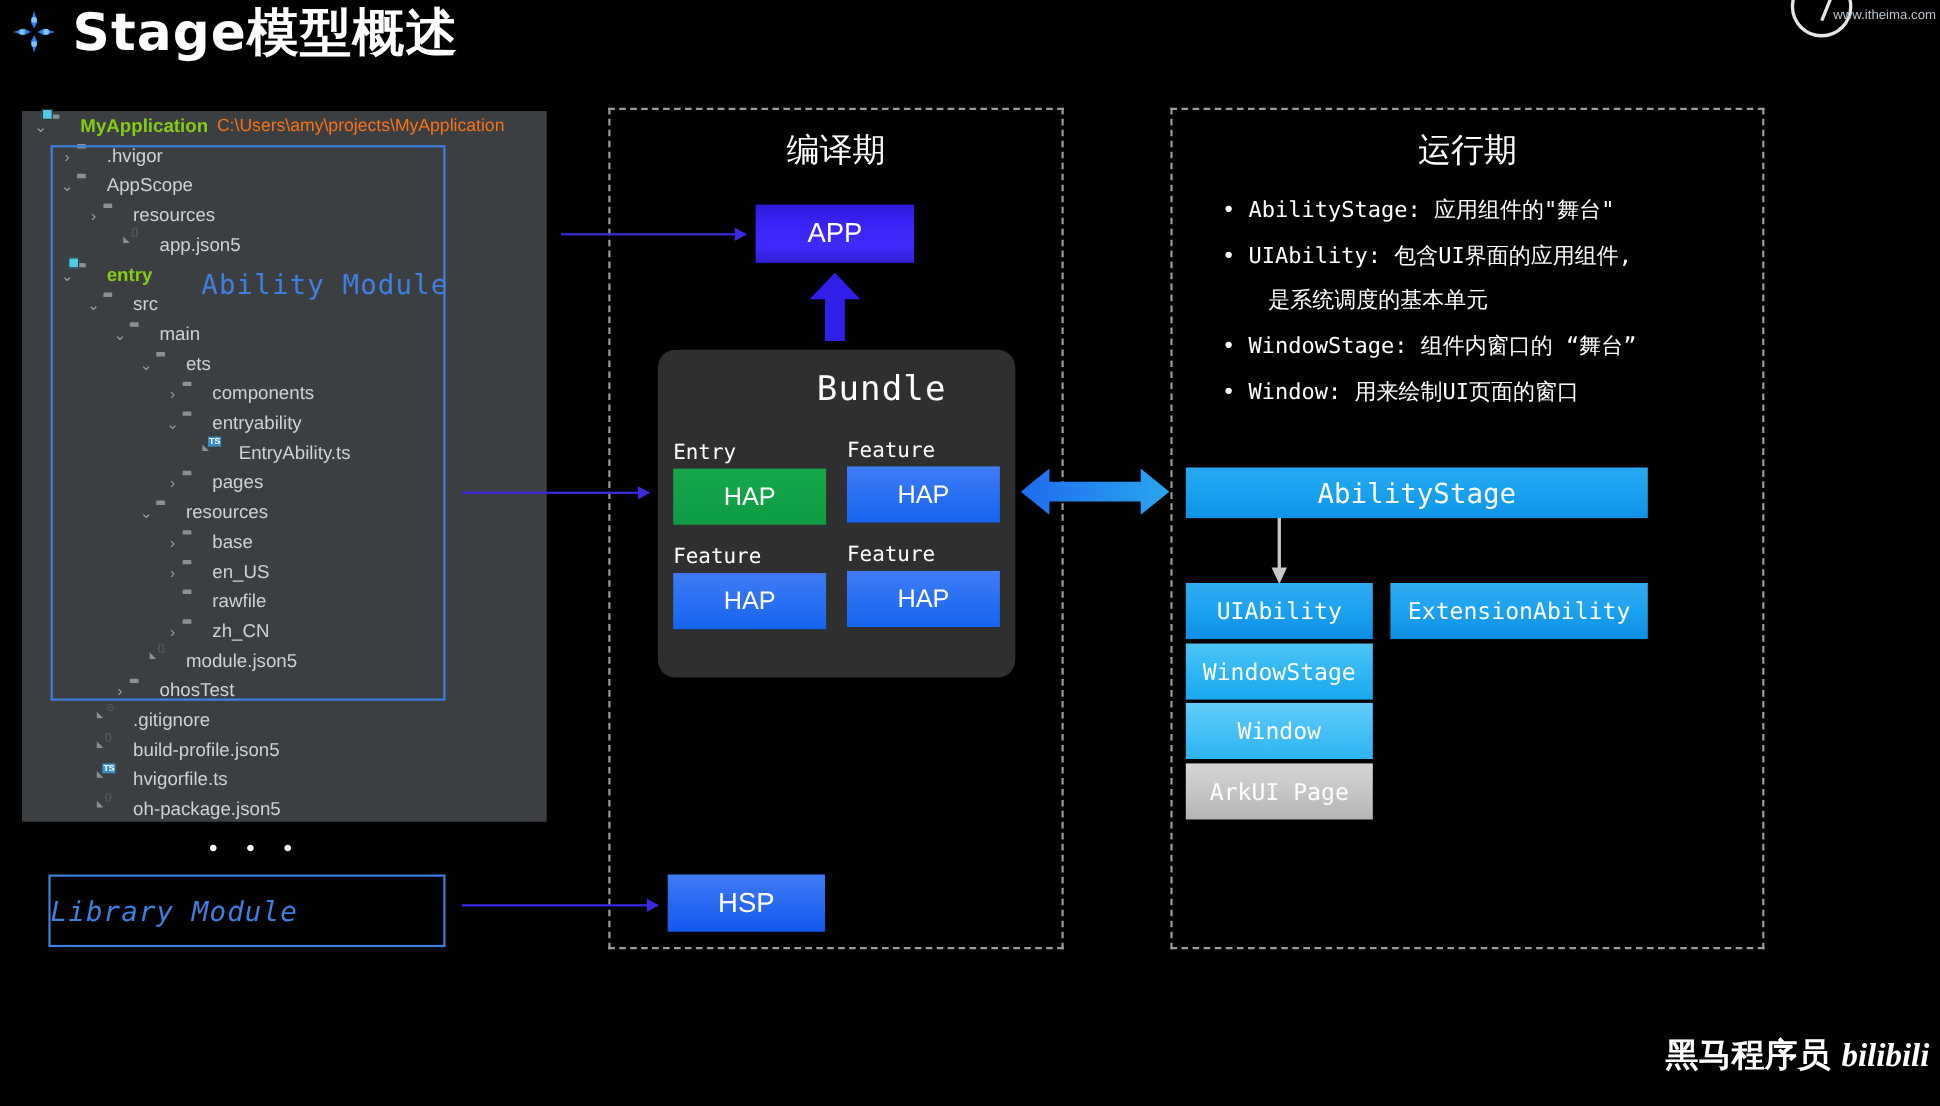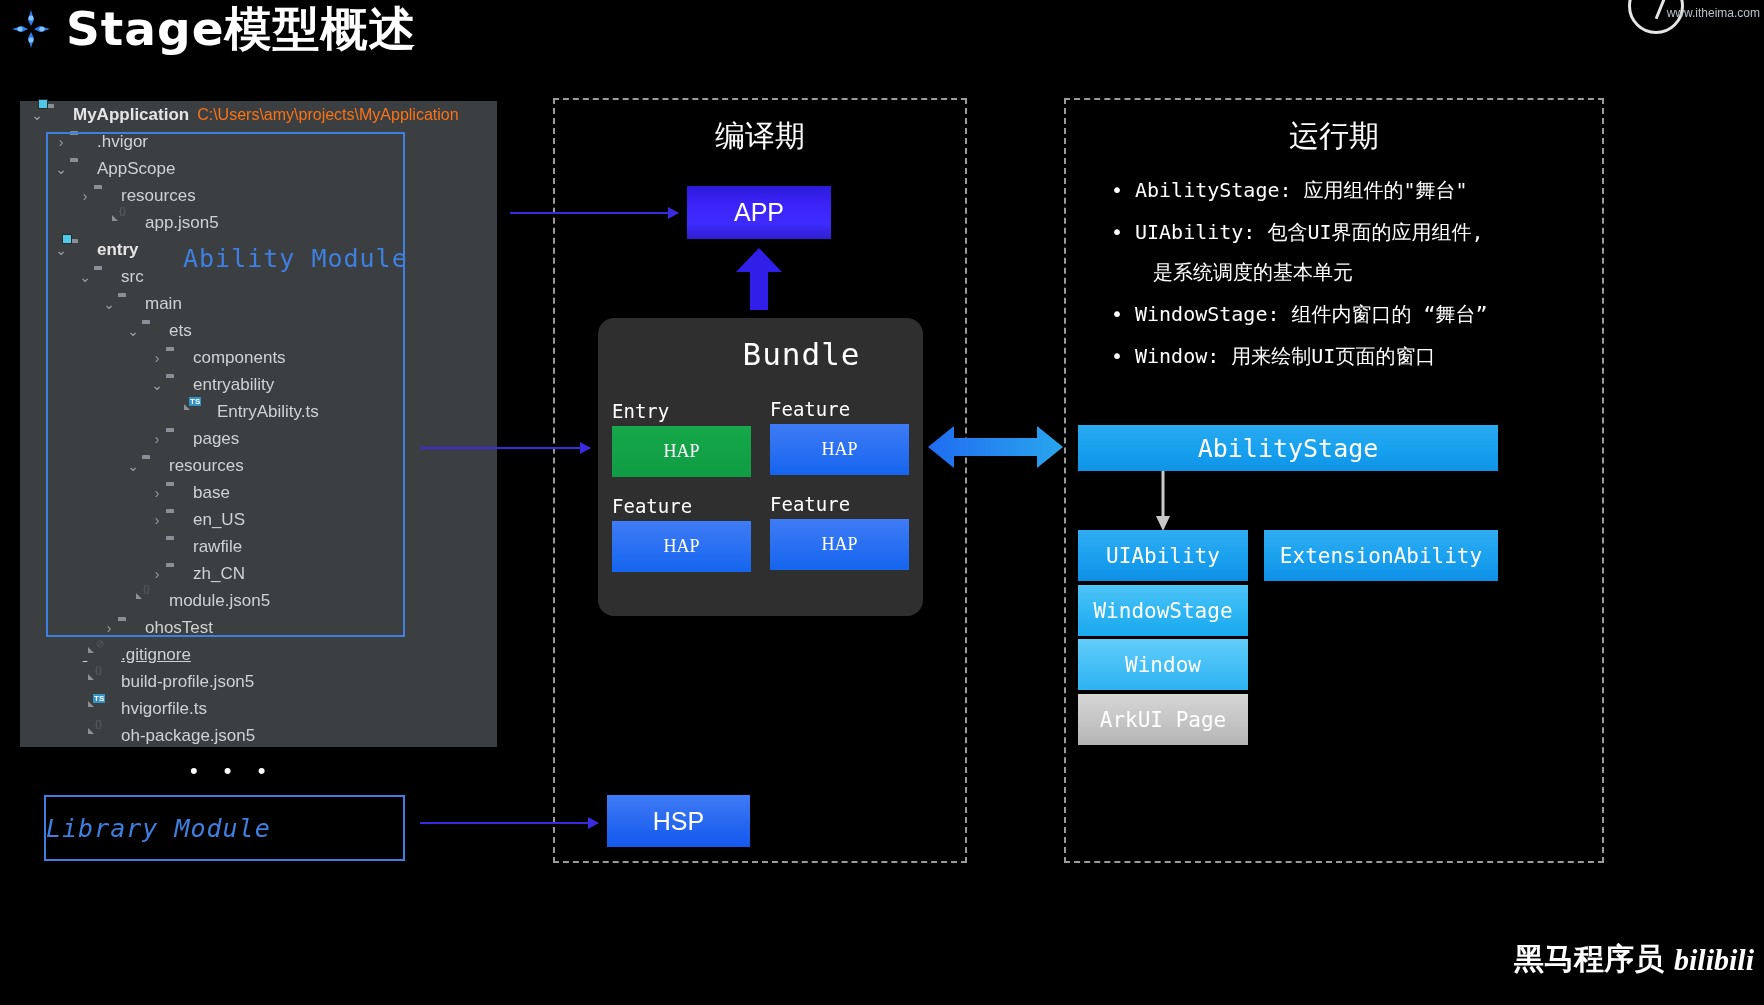--- a/index.html
+++ b/index.html
@@ -72,21 +72,21 @@
     background:#3592c4; color:#fff; padding:0 1px; line-height:9px; font-weight:bold;
   }
   .fileic.json:after {
     content:"{}"; position:absolute; left:1px; bottom:-1px; font-size:9px;
     color:#55595c; line-height:9px; font-weight:bold;
   }
   .fileic.git:after {
     content:"⊘"; position:absolute; left:2px; bottom:-2px; font-size:10px;
     color:#55595c; line-height:10px;
   }
-  .lbl-bold { font-weight: bold; color:#e5e5e5; }
+  .lbl-bold { font-weight: bold; color:#84cc16; }
   .lbl-path { color: #f97316; font-size: 16px; margin-left: 8px; }
 
   .tree-highlight {
     position:absolute; left: 46px; top: 132px; width: 359px; height: 505px;
     border: 2px solid #3f7fe0; pointer-events:none;
   }
   .ability-module-label {
     position:absolute; left:183px; top:244px;
     color:#3f7fe0; font-size: 25px; letter-spacing: 1px;
     font-family: "DejaVu Sans Mono", "Liberation Mono", monospace;
@@ -151,21 +151,21 @@
     font-family:"DejaVu Sans Mono","Liberation Mono",monospace;
     margin-left:41px;
   }
   .hap-cell { position:absolute; width:139px; }
   .hap-cell .cap {
     color:#ffffff; font-size:19px; margin-bottom:4px; display:block;
     font-family:"DejaVu Sans Mono","Liberation Mono",monospace;
   }
   .hap-box {
     height:51px; display:flex; align-items:center; justify-content:center;
-    font-size:18px; color:#ffffff; font-family:Liberation Serif, serif;
+    font-size:23px; color:#ffffff; font-family:Liberation Sans, sans-serif;
   }
   .hap-green { background: linear-gradient(180deg,#17a84b 0%, #0f9c43 100%); }
   .hap-blue  { background: linear-gradient(180deg,#3f7bf5 0%, #1565ef 100%); }
 
   
   .dbl-arrow { position:absolute; left:928px; top:424px; width:135px; height:46px; }
 
   
   .hsp-box {
     position:absolute; left:607px; top:795px; width:143px; height:52px;
@@ -356,21 +356,21 @@
         <div class="tree-row" style="padding-left: 104px;">
           <span class="chev blank">·</span>
           <span class="ficon"><span class="fileic json"></span></span>
           <span class="">module.json5</span>
         </div>
         <div class="tree-row" style="padding-left: 80px;">
           <span class="chev">›</span>
           <span class="ficon"><span class="folder"></span></span>
           <span class="">ohosTest</span>
         </div>
-        <div class="tree-row" style="padding-left: 56px; text-decoration: underline;">
+        <div class="tree-row" style="padding-left: 56px;">
           <span class="chev blank">·</span>
           <span class="ficon"><span class="fileic git"></span></span>
           <span class="">.gitignore</span>
         </div>
         <div class="tree-row" style="padding-left: 56px;">
           <span class="chev blank">·</span>
           <span class="ficon"><span class="fileic json"></span></span>
           <span class="">build-profile.json5</span>
         </div>
         <div class="tree-row" style="padding-left: 56px;">

